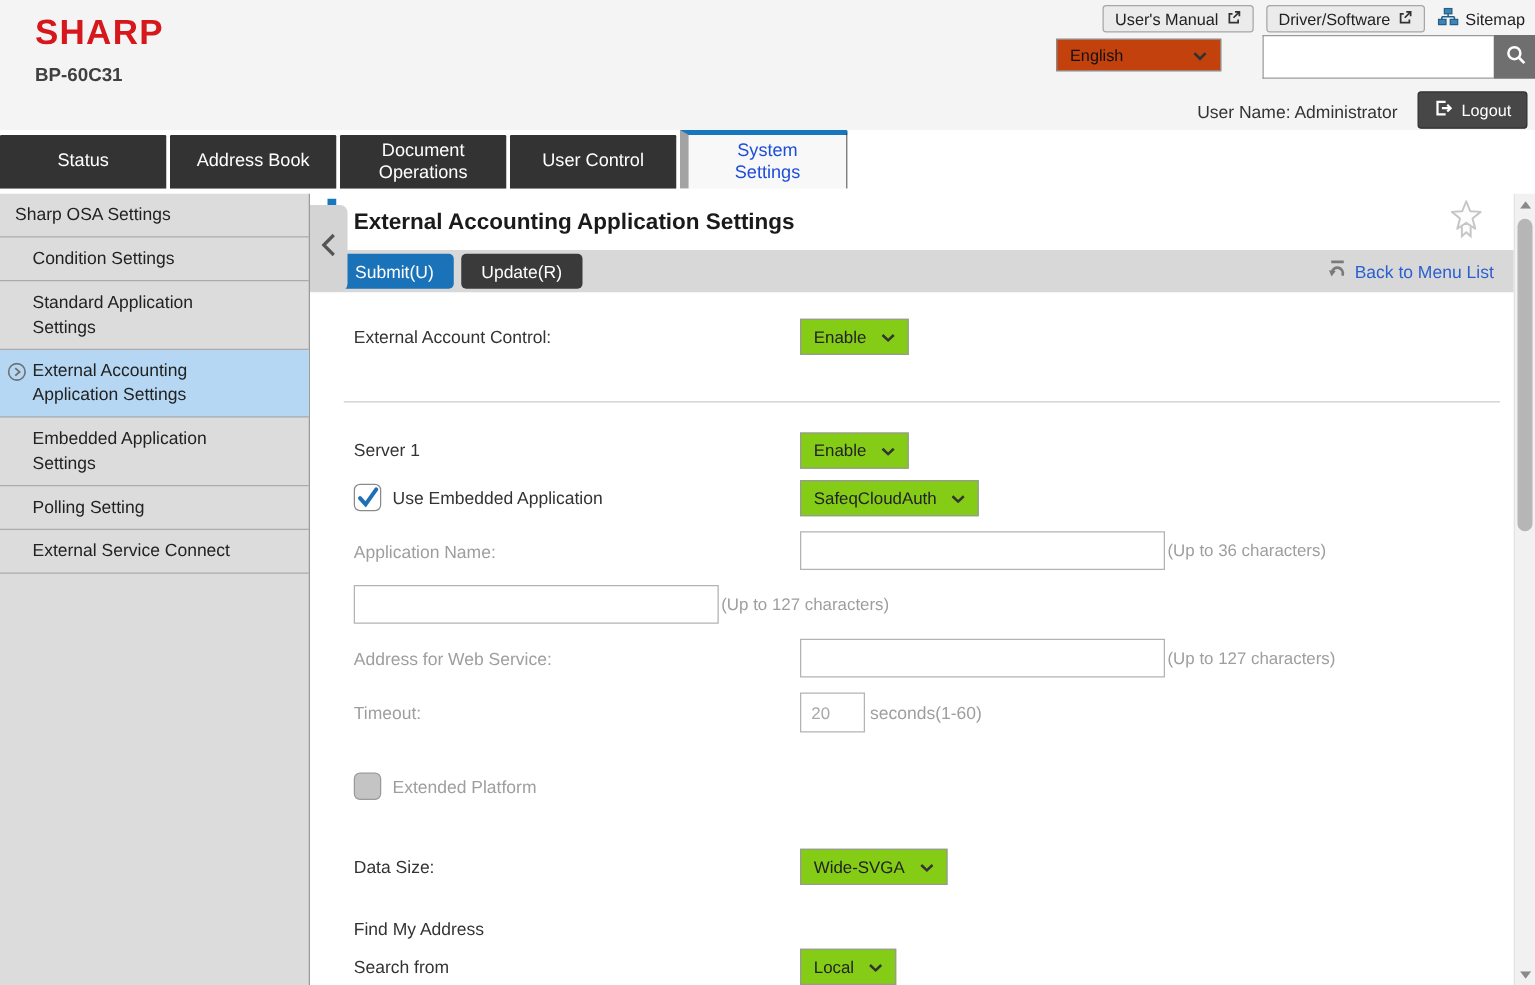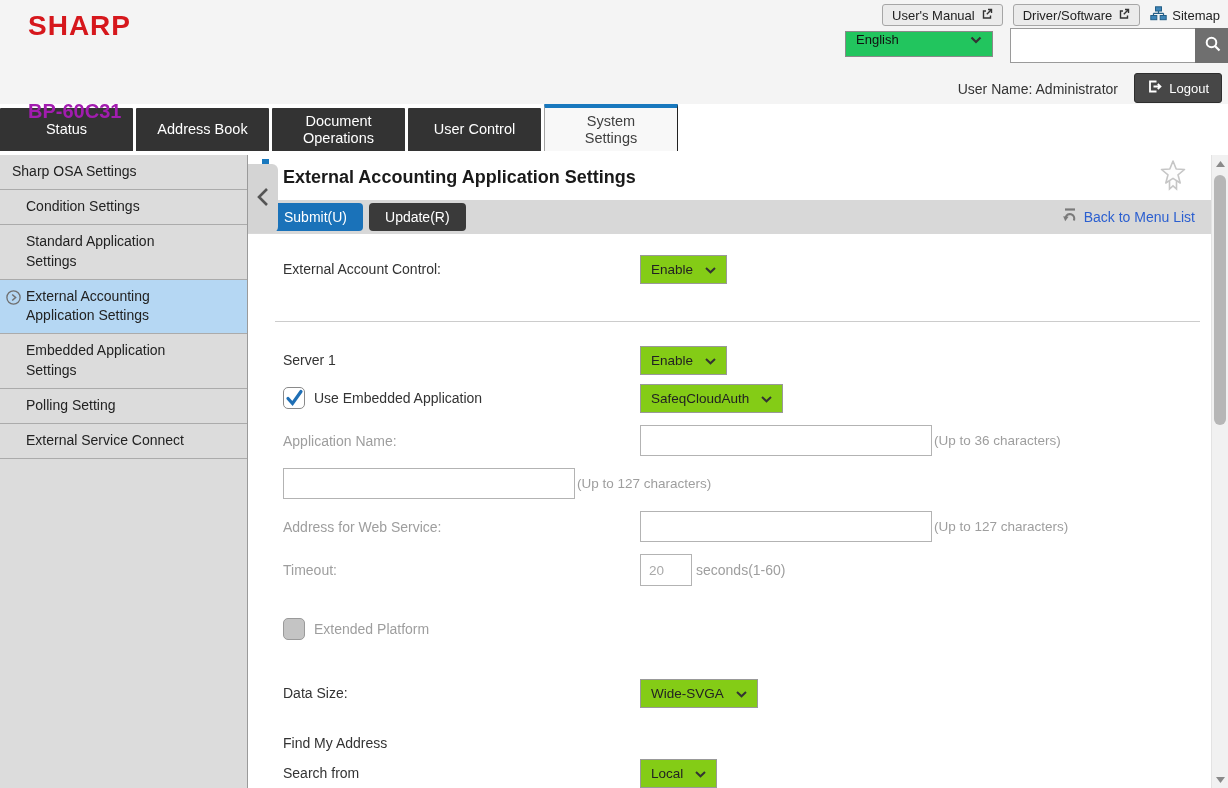--- a/index.html
+++ b/index.html
@@ -3,37 +3,37 @@
 <meta charset="utf-8">
 <style>
   * { box-sizing: border-box; margin: 0; padding: 0; }
   html,body { width:1228px; height:788px; overflow:hidden; }
   body { font-family:"Liberation Sans","DejaVu Sans",sans-serif; background:#fff; color:#333; }
   .page { position:relative; width:1228px; height:788px; }
 
   
   .header { position:relative; height:104px; background:#f4f4f4; }
   .brand { position:absolute; left:28px; top:10px; font-size:28px; font-weight:800; color:#d6171c; letter-spacing:1px; }
-  .model { position:absolute; left:28px; top:52px; font-size:20px; font-weight:bold; color:#a21caf;margin-top:48px; }
+  .model { position:absolute; left:28px; top:52px; font-size:15px; font-weight:bold; color:#404040; }
   .top-links { position:absolute; top:4px; right:8px; display:flex; align-items:center; gap:10px; }
   .chip-btn { display:flex; align-items:center; gap:6px; height:22px; padding:0 9px; background:#ebebeb; border:1px solid #a6a6a6; border-radius:3px; font-size:13px; color:#222; cursor:pointer; }
   .sitemap-link { display:flex; align-items:center; gap:5px; font-size:13px; color:#222; cursor:pointer; }
-  .lang-sel { position:absolute; left:845px; top:31px; width:148px; height:26px; background:#22c55e; border:1px solid #8a8a8a; display:flex; align-items:flex-start; padding:0 10px; font-size:13px; color:#111; cursor:pointer; }
+  .lang-sel { position:absolute; left:845px; top:31px; width:132px; height:26px; background:#c2410c; border:1px solid #8a8a8a; display:flex; align-items:center; padding:0 10px; font-size:13px; color:#111; cursor:pointer; }
   .lang-sel .chev { margin-left:auto; }
   .search-wrap { position:absolute; left:1010px; top:28px; display:flex; }
   .search-input { width:185px; height:35px; border:1px solid #9a9a9a; border-right:none; padding:0 8px; font-size:13px; background:#fff; outline:none; }
   .search-btn { width:35px; height:35px; background:#6f6f6f; border:none; display:flex; align-items:center; justify-content:center; cursor:pointer; }
   .user-name { position:absolute; right:110px; top:81px; font-size:14px; color:#333; }
   .logout-btn { position:absolute; right:6px; top:73px; height:29px; background:#474747; color:#fff; border:1px solid #2e2e2e; border-radius:3px; display:flex; align-items:center; gap:7px; padding:14px 12px; font-size:13px; cursor:pointer; }
 
   
   .tabbar { display:flex; align-items:flex-end; height:47px; background:#fff; }
   .tab { width:133px; height:43px; margin-right:3px; background:#333333; color:#fff; display:flex; align-items:center; justify-content:center; text-align:center; font-size:14.5px; line-height:1.15; cursor:pointer; border-radius:1px 1px 0 0; }
   .tab span { white-space:pre-line; }
-  .tab.active { width:134px; height:47px; background:#f8f8f8; color:#404040; border-top:4px solid #1878be; border-left:1px solid #a3a3a3; border-right:1px solid #222; }
+  .tab.active { width:134px; height:47px; background:#f8f8f8; color:#1d4ed8; border-top:4px solid #1878be; border-left:7px solid #a3a3a3; border-right:1px solid #222; }
 
   
   .main { position:relative; display:flex; height:637px; background:#fff; padding-top:4px; }
   .sidebar { width:248px; background:#dcdcdc; border-right:1px solid #9a9a9a; }
   .side-item { position:relative; border-bottom:1px solid #ababab; padding:7px 30px 7px 12px; font-size:14px; color:#222; line-height:1.42; cursor:pointer; }
   .side-item.child { padding-left:26px; padding-right:42px; }
   .side-item.selected { background:#b5d7f3; }
   .sel-arrow { position:absolute; left:6px; top:10px; }
   .collapse-btn { position:absolute; left:248px; top:13px; width:30px; height:69px; background:#d4d4d4; border-radius:0 6px 6px 0; display:flex; align-items:center; justify-content:center; cursor:pointer; }
 

